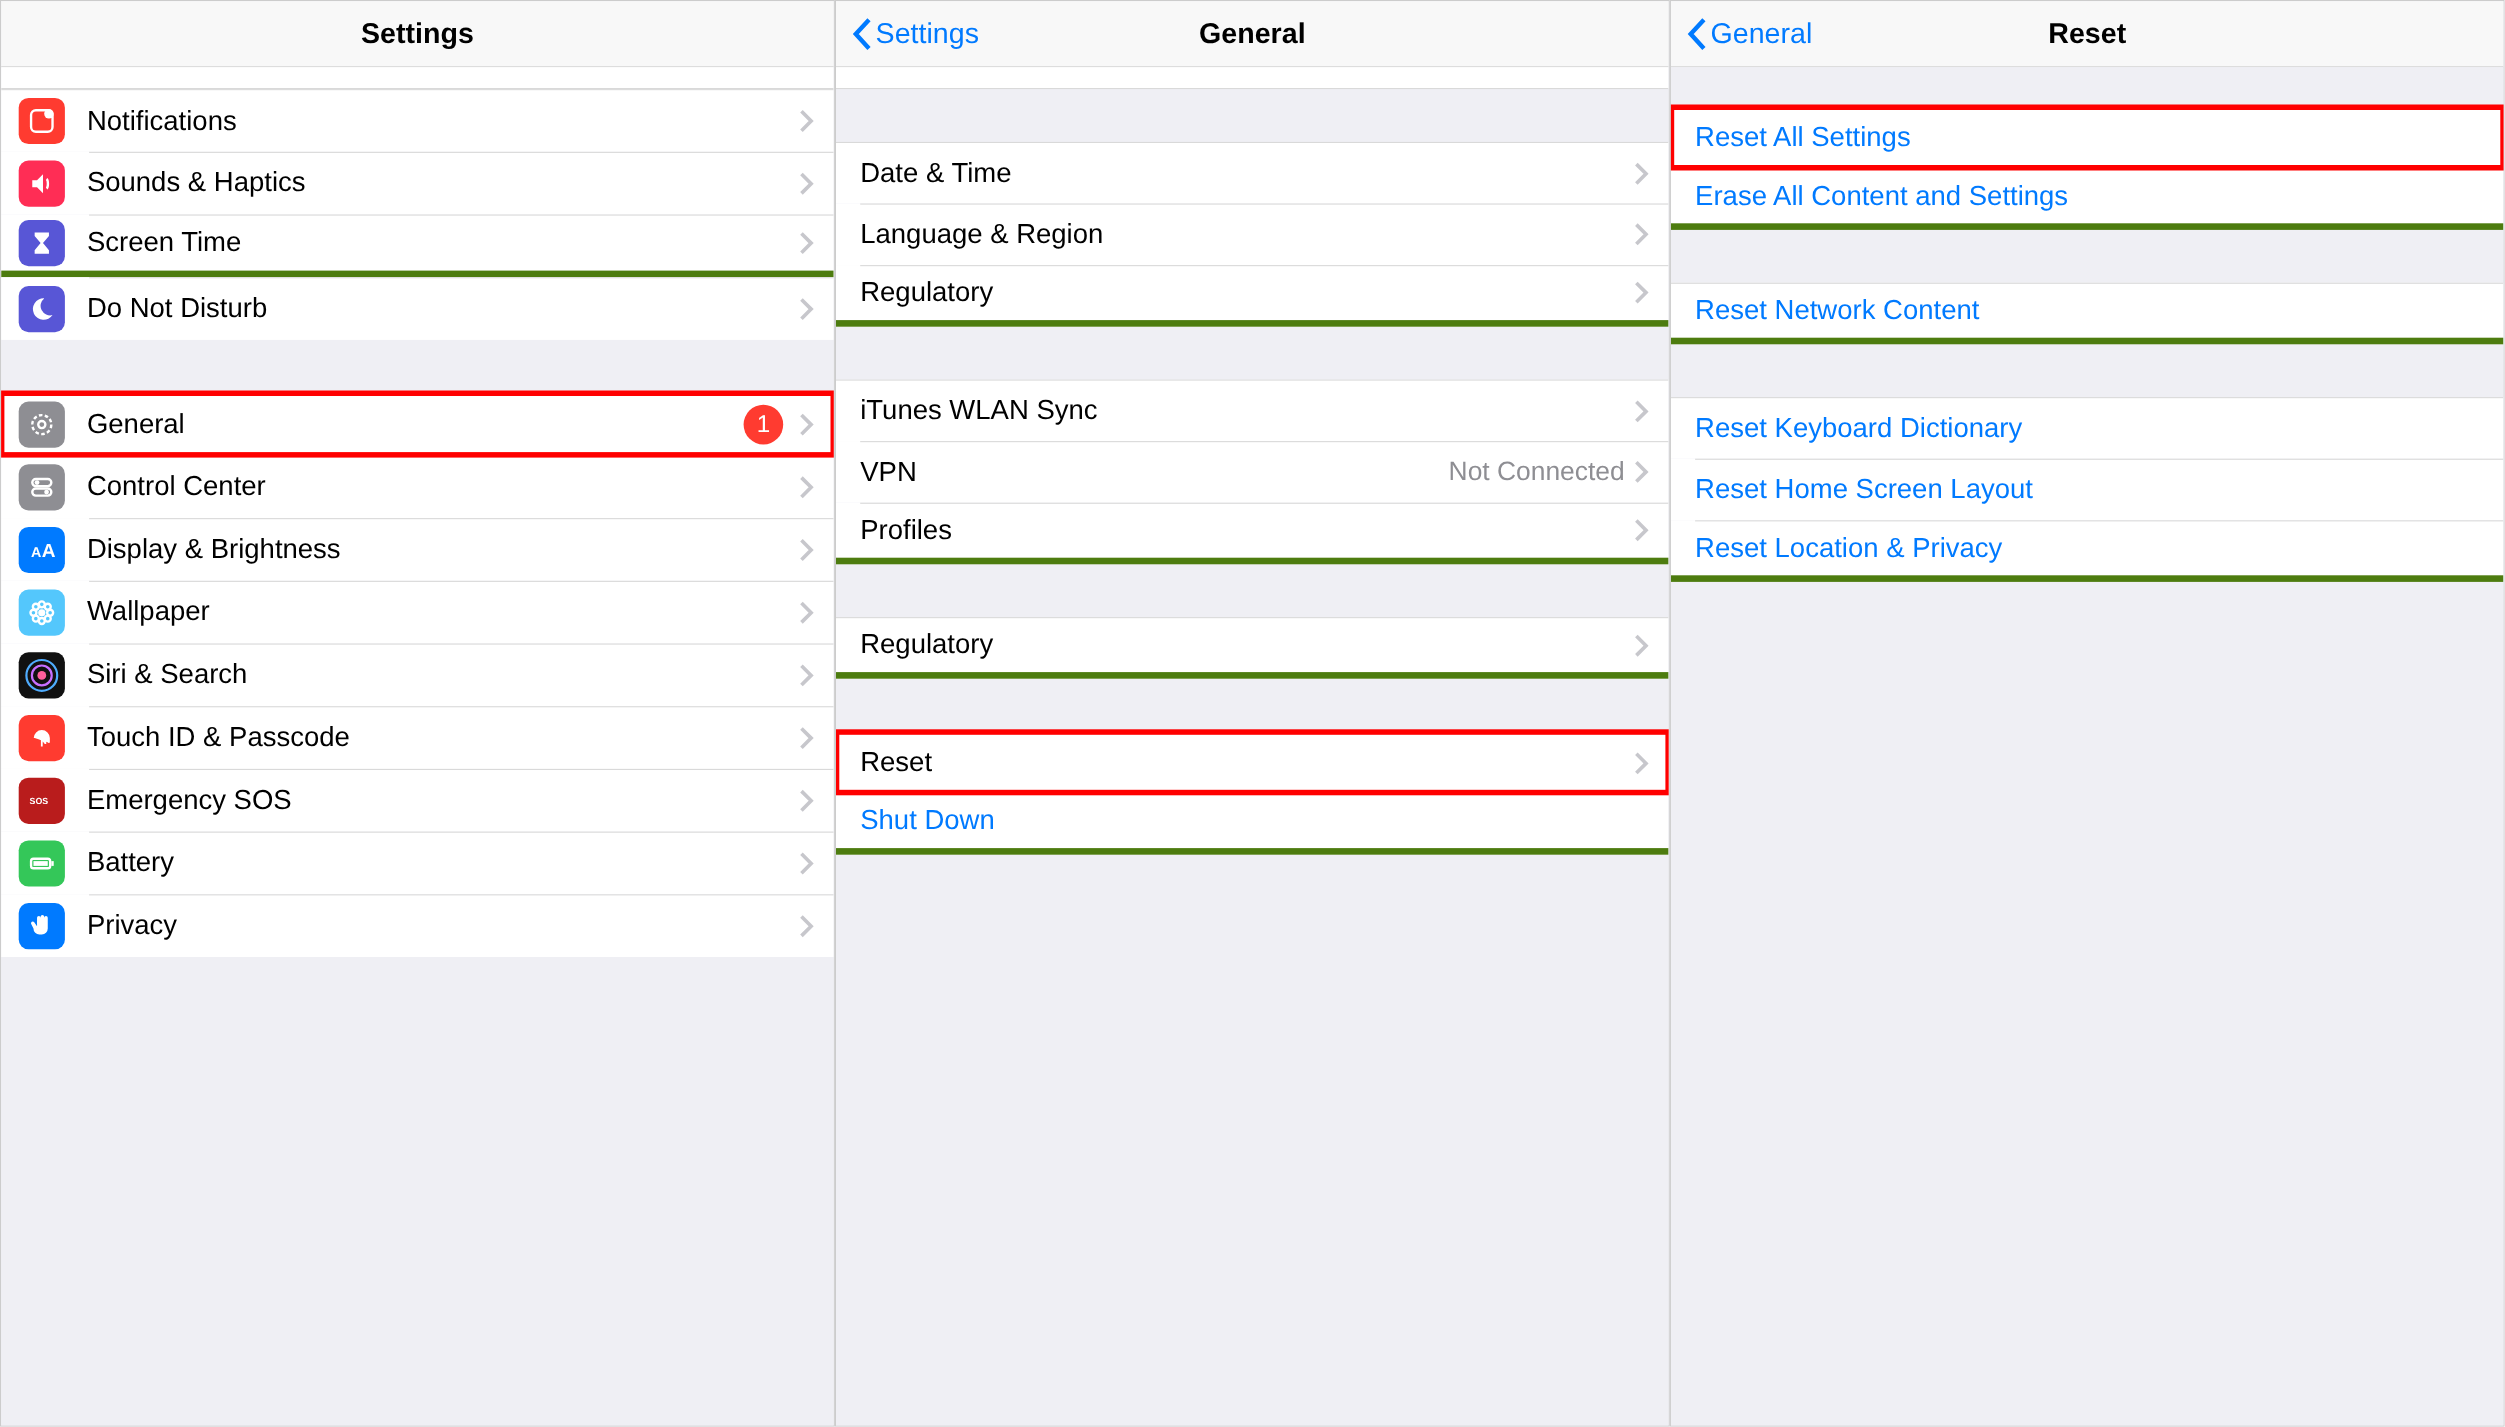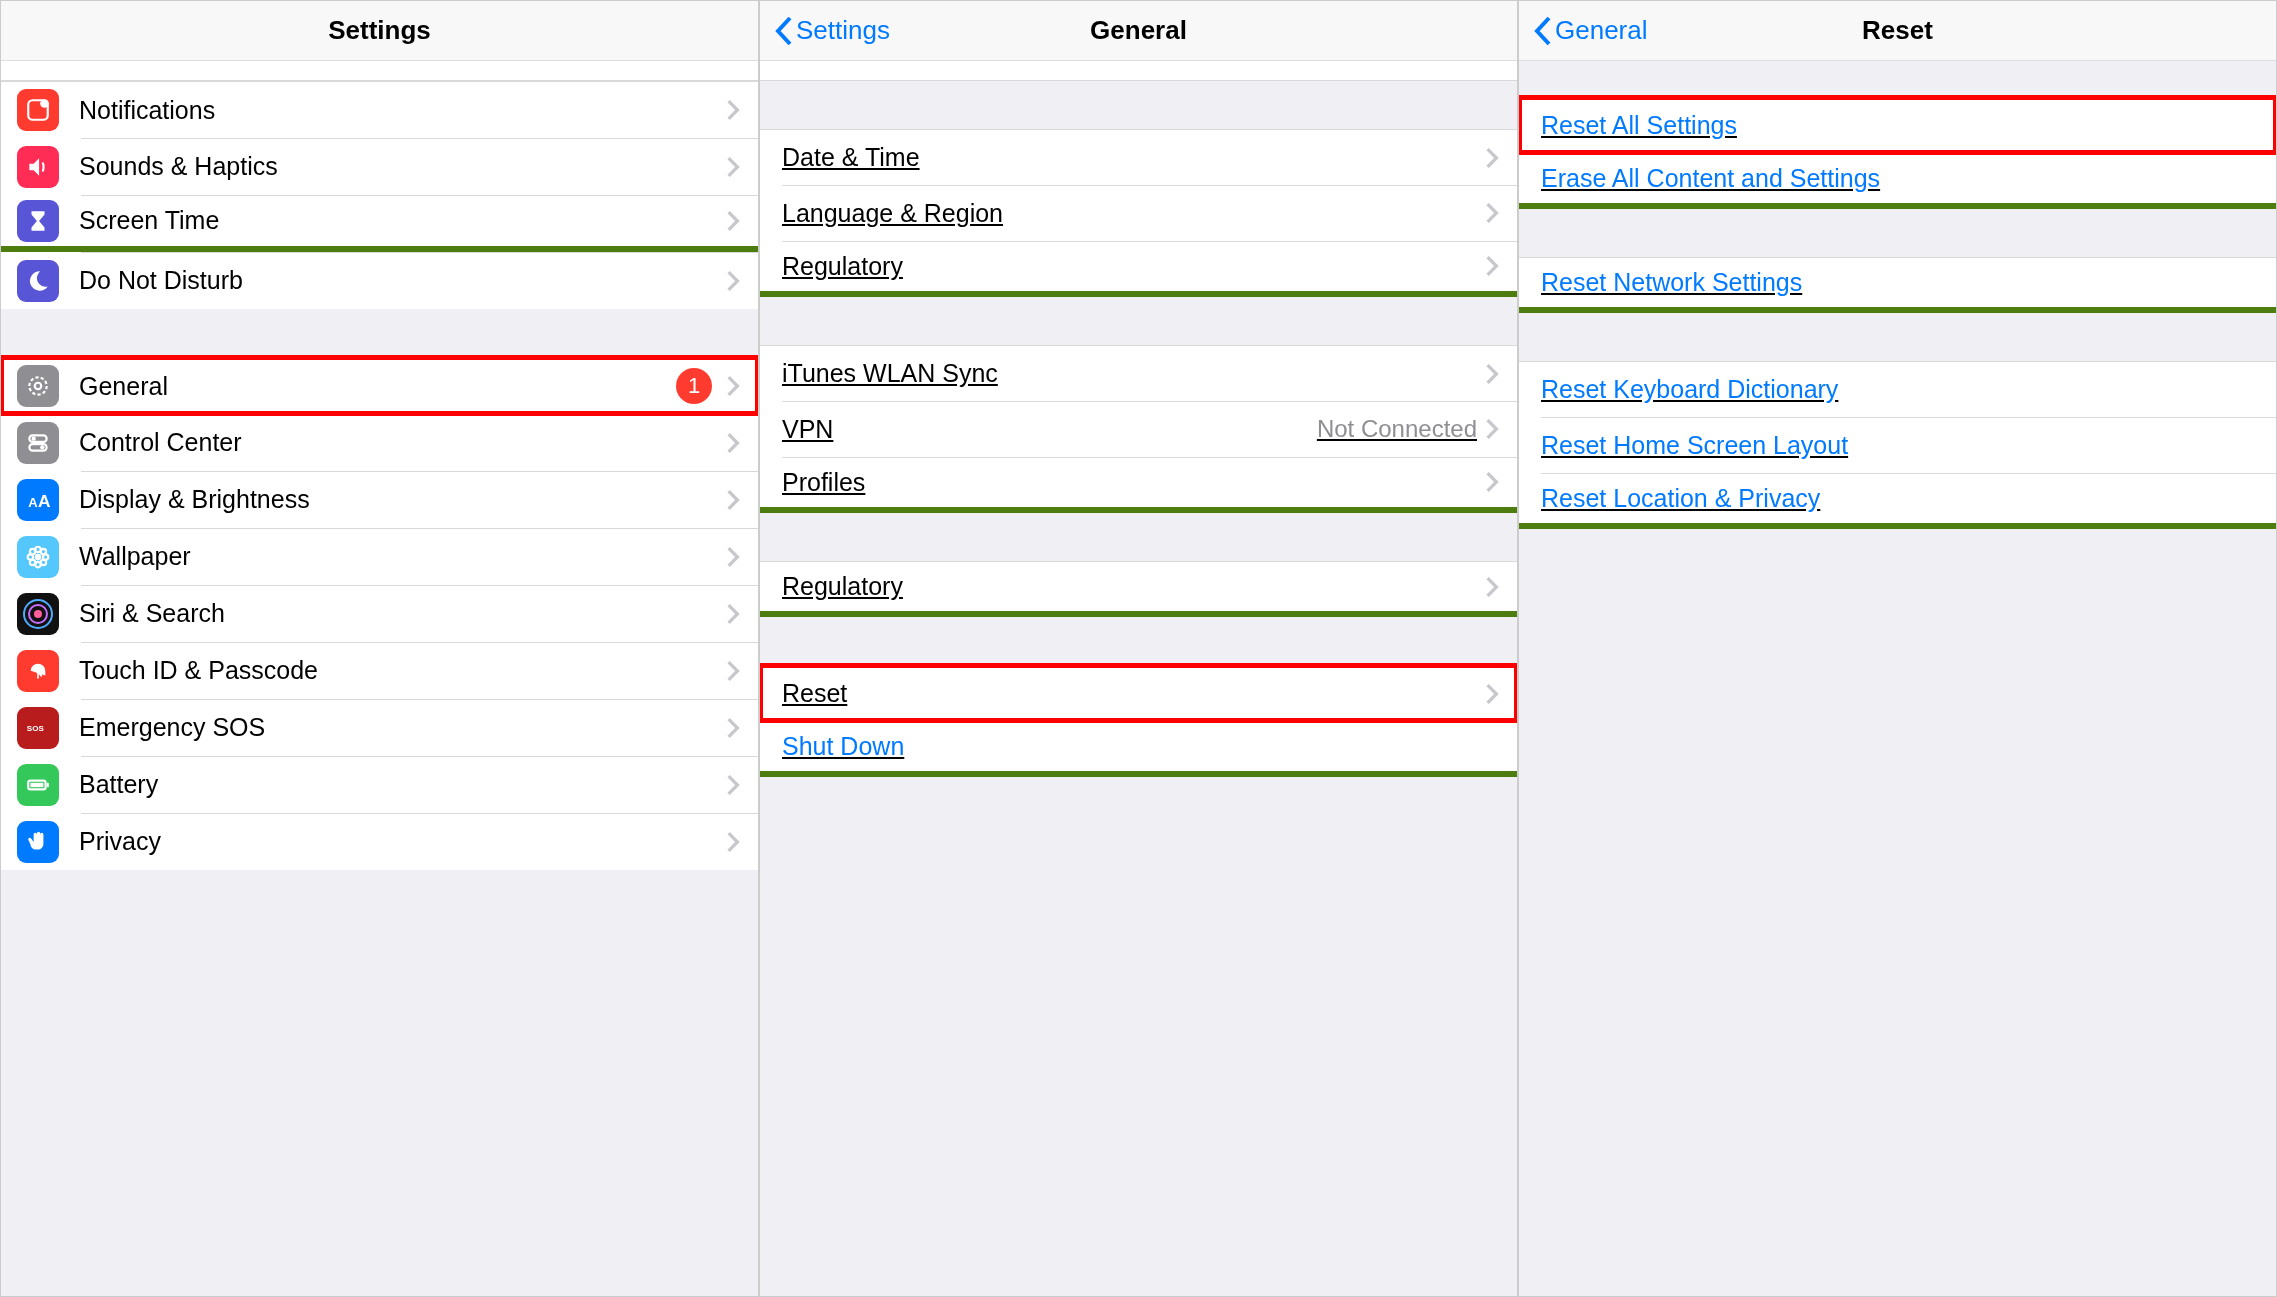--- a/index.html
+++ b/index.html
@@ -52,21 +52,21 @@
   .spacer-sm { height: 36px; }
   .row {
     background: #fff;
     display: flex;
     align-items: center;
     padding: 0 18px 0 16px;
     position: relative;
     cursor: pointer;
   }
   .panel1 .row { height: 57px; }
-  .panel2 .row, .panel3 .row { min-height: 56px; padding-left: 22px; text-decoration: underline; }
+  .panel2 .row, .panel3 .row { min-height: 56px; padding-left: 22px; }
   .row + .row .sep, .row .sep-full {
     position: absolute; top: 0; height: 1px; background: #d9d9d9;
   }
   .row .sep { left: 80px; right: 0; }
   .panel2 .row .sep, .panel3 .row .sep { left: 22px; }
   .group-top { border-top: 1px solid #d9d9d9; }
   .group-bottom { border-bottom: 6px solid #4d7c0f; }
   .icon-box {
     width: 42px; height: 42px; border-radius: 9px;
     margin-right: 20px; display: flex; align-items: center; justify-content: center;
@@ -431,21 +431,21 @@
       <span class="label link-blue">Reset All Settings</span>
     </div>
     <div class="row group-bottom">
       <div class="sep"></div>
       <span class="label link-blue">Erase All Content and Settings</span>
     </div>
 
     <div class="spacer"></div>
 
     <div class="row group-top group-bottom">
-      <span class="label link-blue">Reset Network Settings</span>
+      <span class="label link-blue">Reset Network Content</span>
     </div>
 
     <div class="spacer"></div>
 
     <div class="row group-top">
       <span class="label link-blue">Reset Keyboard Dictionary</span>
     </div>
     <div class="row">
       <div class="sep"></div>
       <span class="label link-blue">Reset Home Screen Layout</span>

